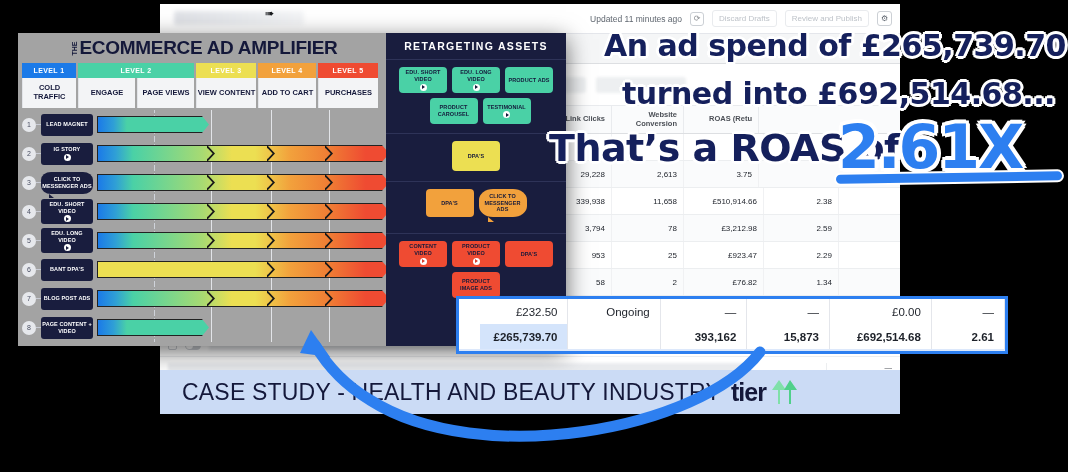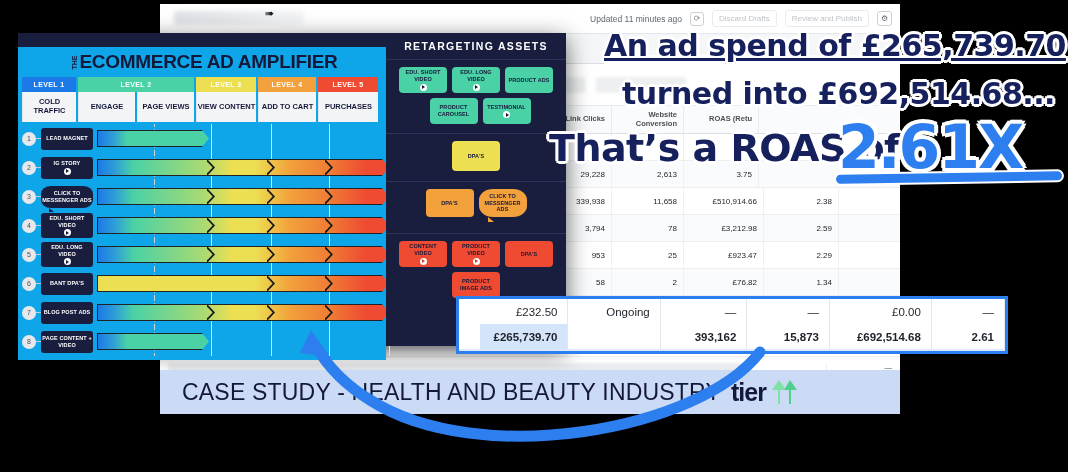--- a/index.html
+++ b/index.html
@@ -86,21 +86,21 @@
   .bb-toggle::after{ content:"";position:absolute;left:1px;top:1px;width:7px;height:7px;border-radius:50%;background:#fff; }
   .bb-blur { flex:1; height:9px; background:#e9ebee; filter:blur(1.6px); margin-right:6px; }
   .bb-cell { width:74px; text-align:right; padding-right:8px; border-left:1px solid #eceef0; }
 
   
   #info-card {
     position:absolute; left:18px; top:33px; width:548px; height:313px;
     background:#191d3e; box-shadow:0 6px 22px rgba(0,0,0,.6);
   }
   #funnel {
-    position:absolute; left:0; top:14px; width:368px; height:313px; background:#0ea5e9;
+    position:absolute; left:0; top:0; width:368px; height:313px; background:#a3a3a3;
   }
   #funnel-title {
     height:30px; display:flex; align-items:center; justify-content:center;
     font-size:19px; font-weight:bold; color:#14183a; letter-spacing:-.3px;
     white-space:nowrap;
   }
   #funnel-title .the {
     font-size:7px; line-height:7px; transform:rotate(-90deg); display:inline-block;
     margin-right:-1px; letter-spacing:0;
   }
@@ -169,21 +169,21 @@
 
   
   .headline {
     position:absolute; font-weight:bold; color:#15205c; white-space:nowrap;
     font-family:"DejaVu Sans", sans-serif; letter-spacing:-.5px;
     text-shadow:
       2px 0 0 #fff,-2px 0 0 #fff,0 2px 0 #fff,0 -2px 0 #fff,
       2px 2px 0 #fff,-2px 2px 0 #fff,2px -2px 0 #fff,-2px -2px 0 #fff,
       3px 0 0 #fff,-3px 0 0 #fff,0 3px 0 #fff,0 -3px 0 #fff;
   }
-  #hl1 { left:604px; top:28px; font-size:30px;text-decoration:underline; }
+  #hl1 { left:604px; top:28px; font-size:30px; }
   #hl2 { left:622px; top:76px; font-size:30px; }
   #hl3 { left:549px; top:126px; font-size:38px; }
   #roas-big {
     position:absolute; left:838px; top:112px; font-size:60px; font-weight:bold;
     color:#2d7ff0; font-family:"DejaVu Sans", sans-serif; letter-spacing:-2px;
     text-shadow:
       3px 0 0 #fff,-3px 0 0 #fff,0 3px 0 #fff,0 -3px 0 #fff,
       3px 3px 0 #fff,-3px 3px 0 #fff,3px -3px 0 #fff,-3px -3px 0 #fff,
       4px 0 0 #fff,-4px 0 0 #fff,0 4px 0 #fff,0 -4px 0 #fff;
   }

